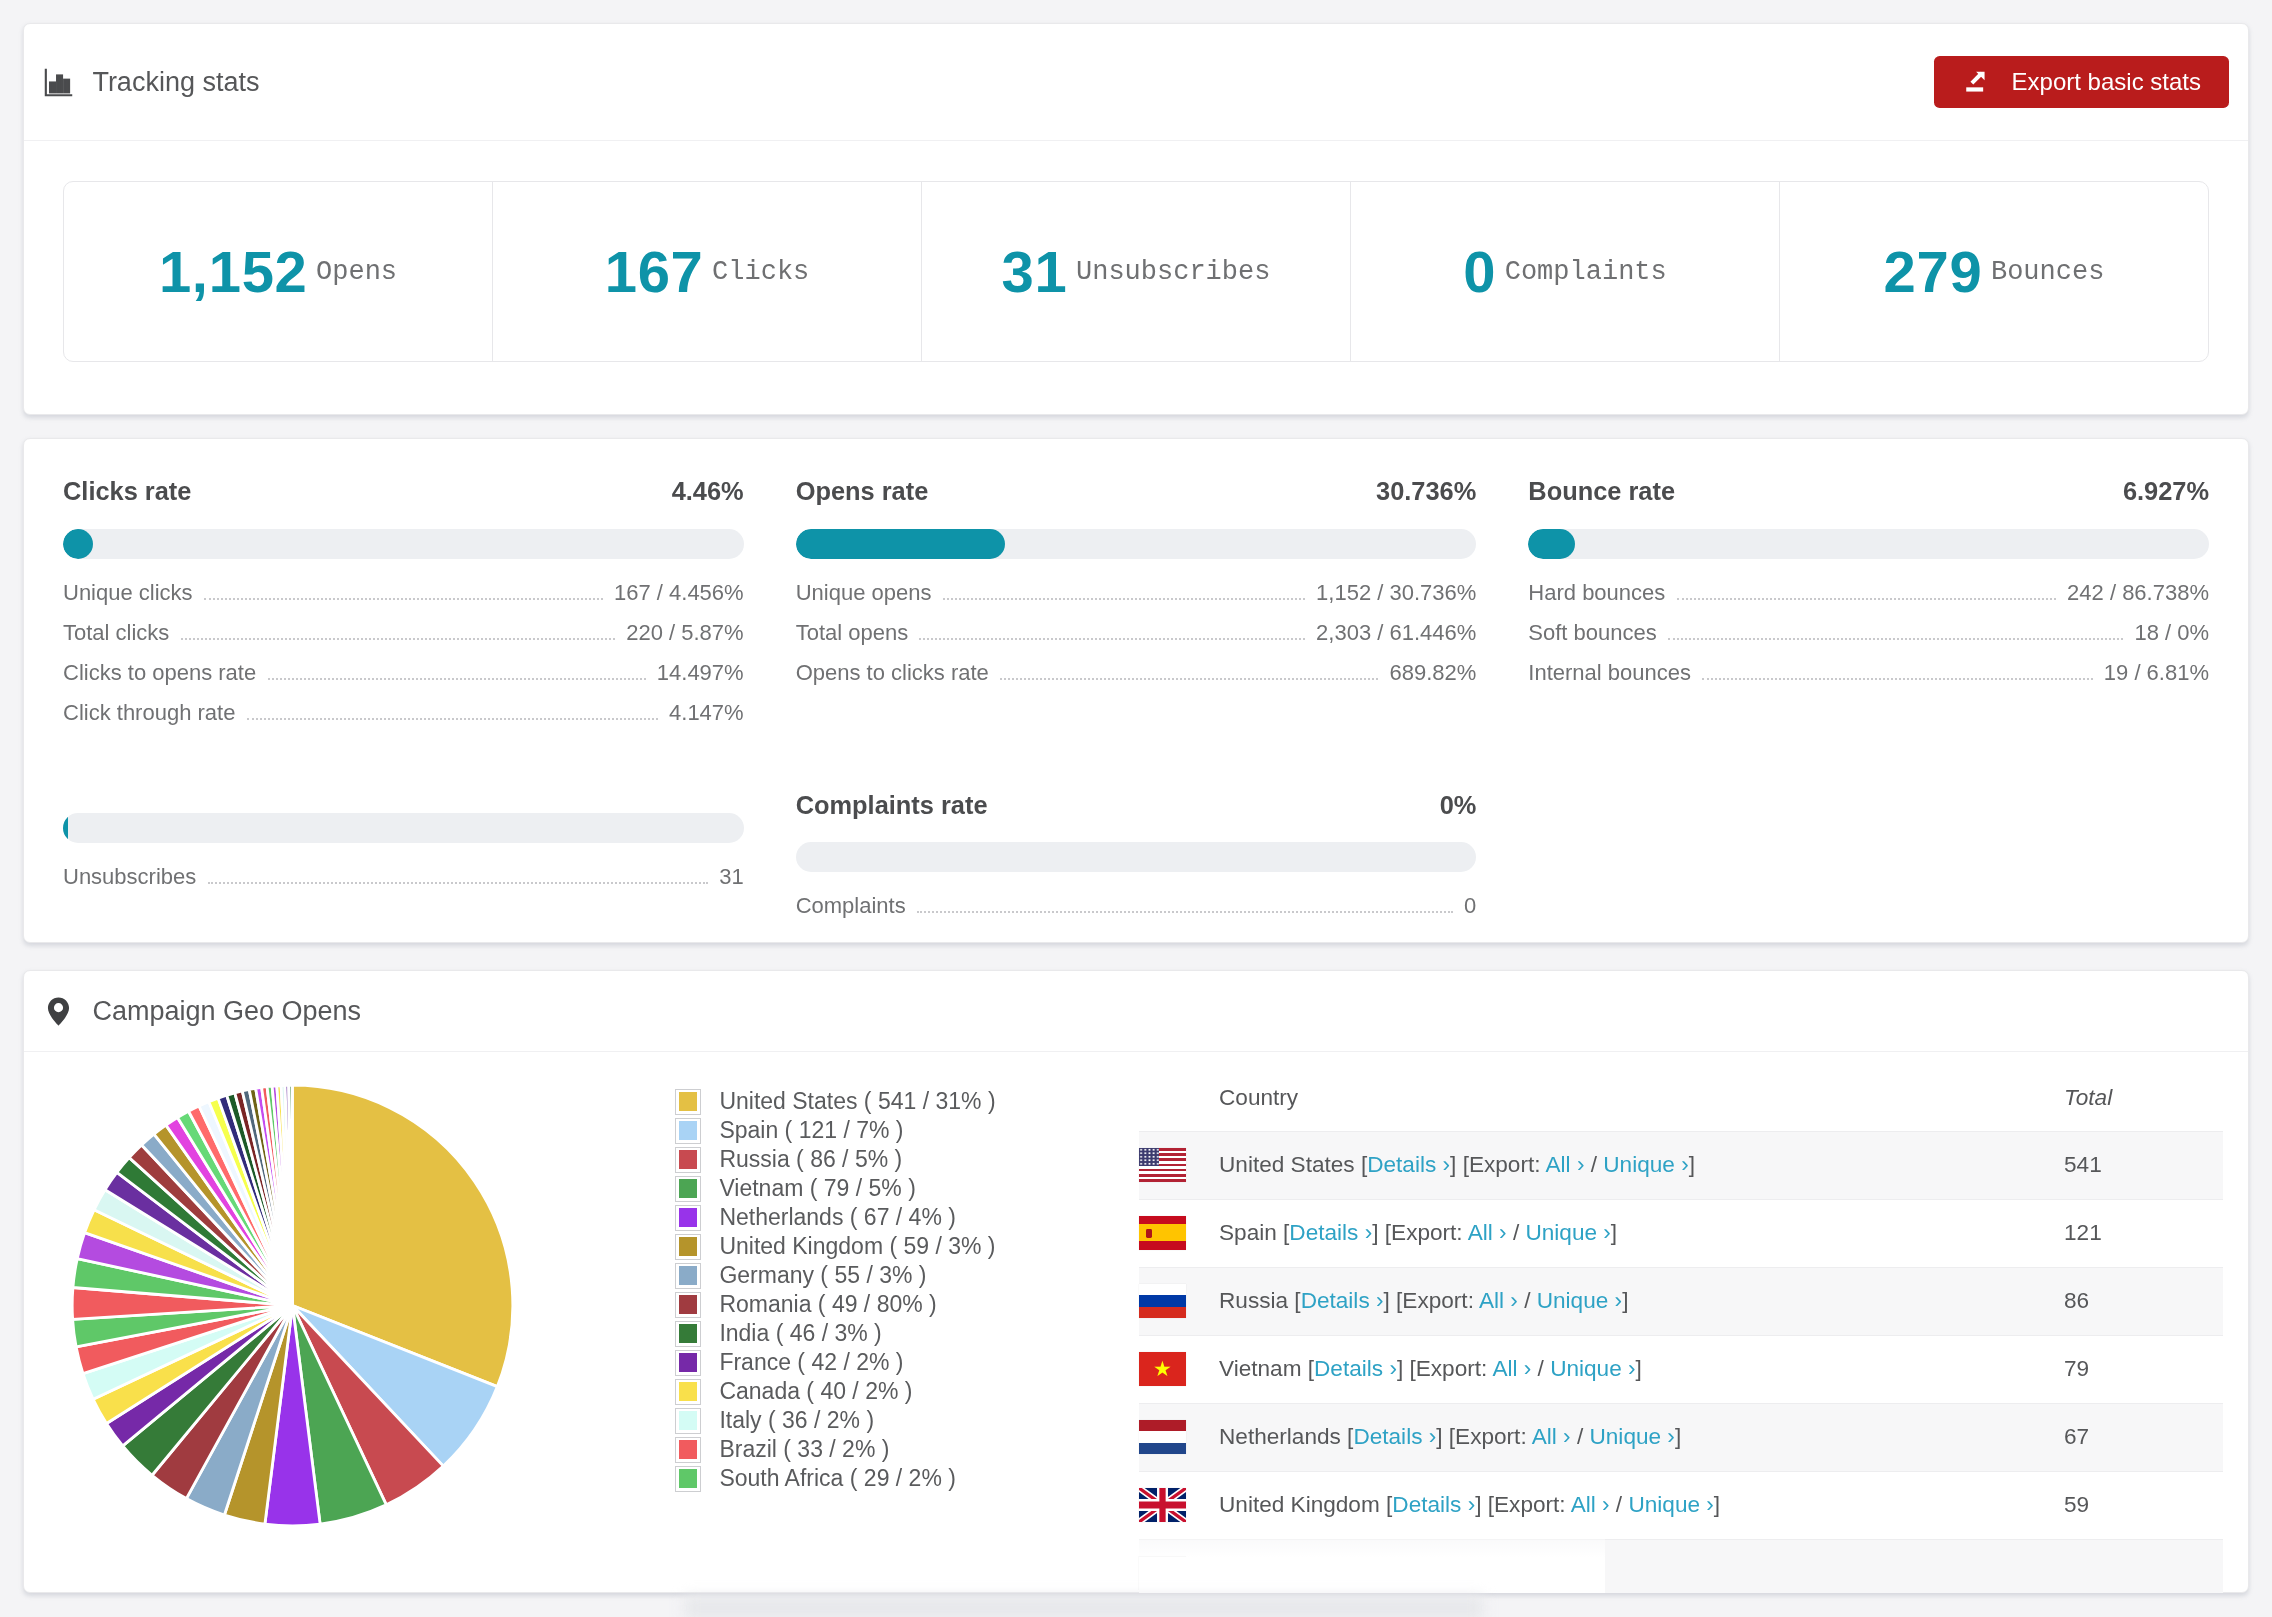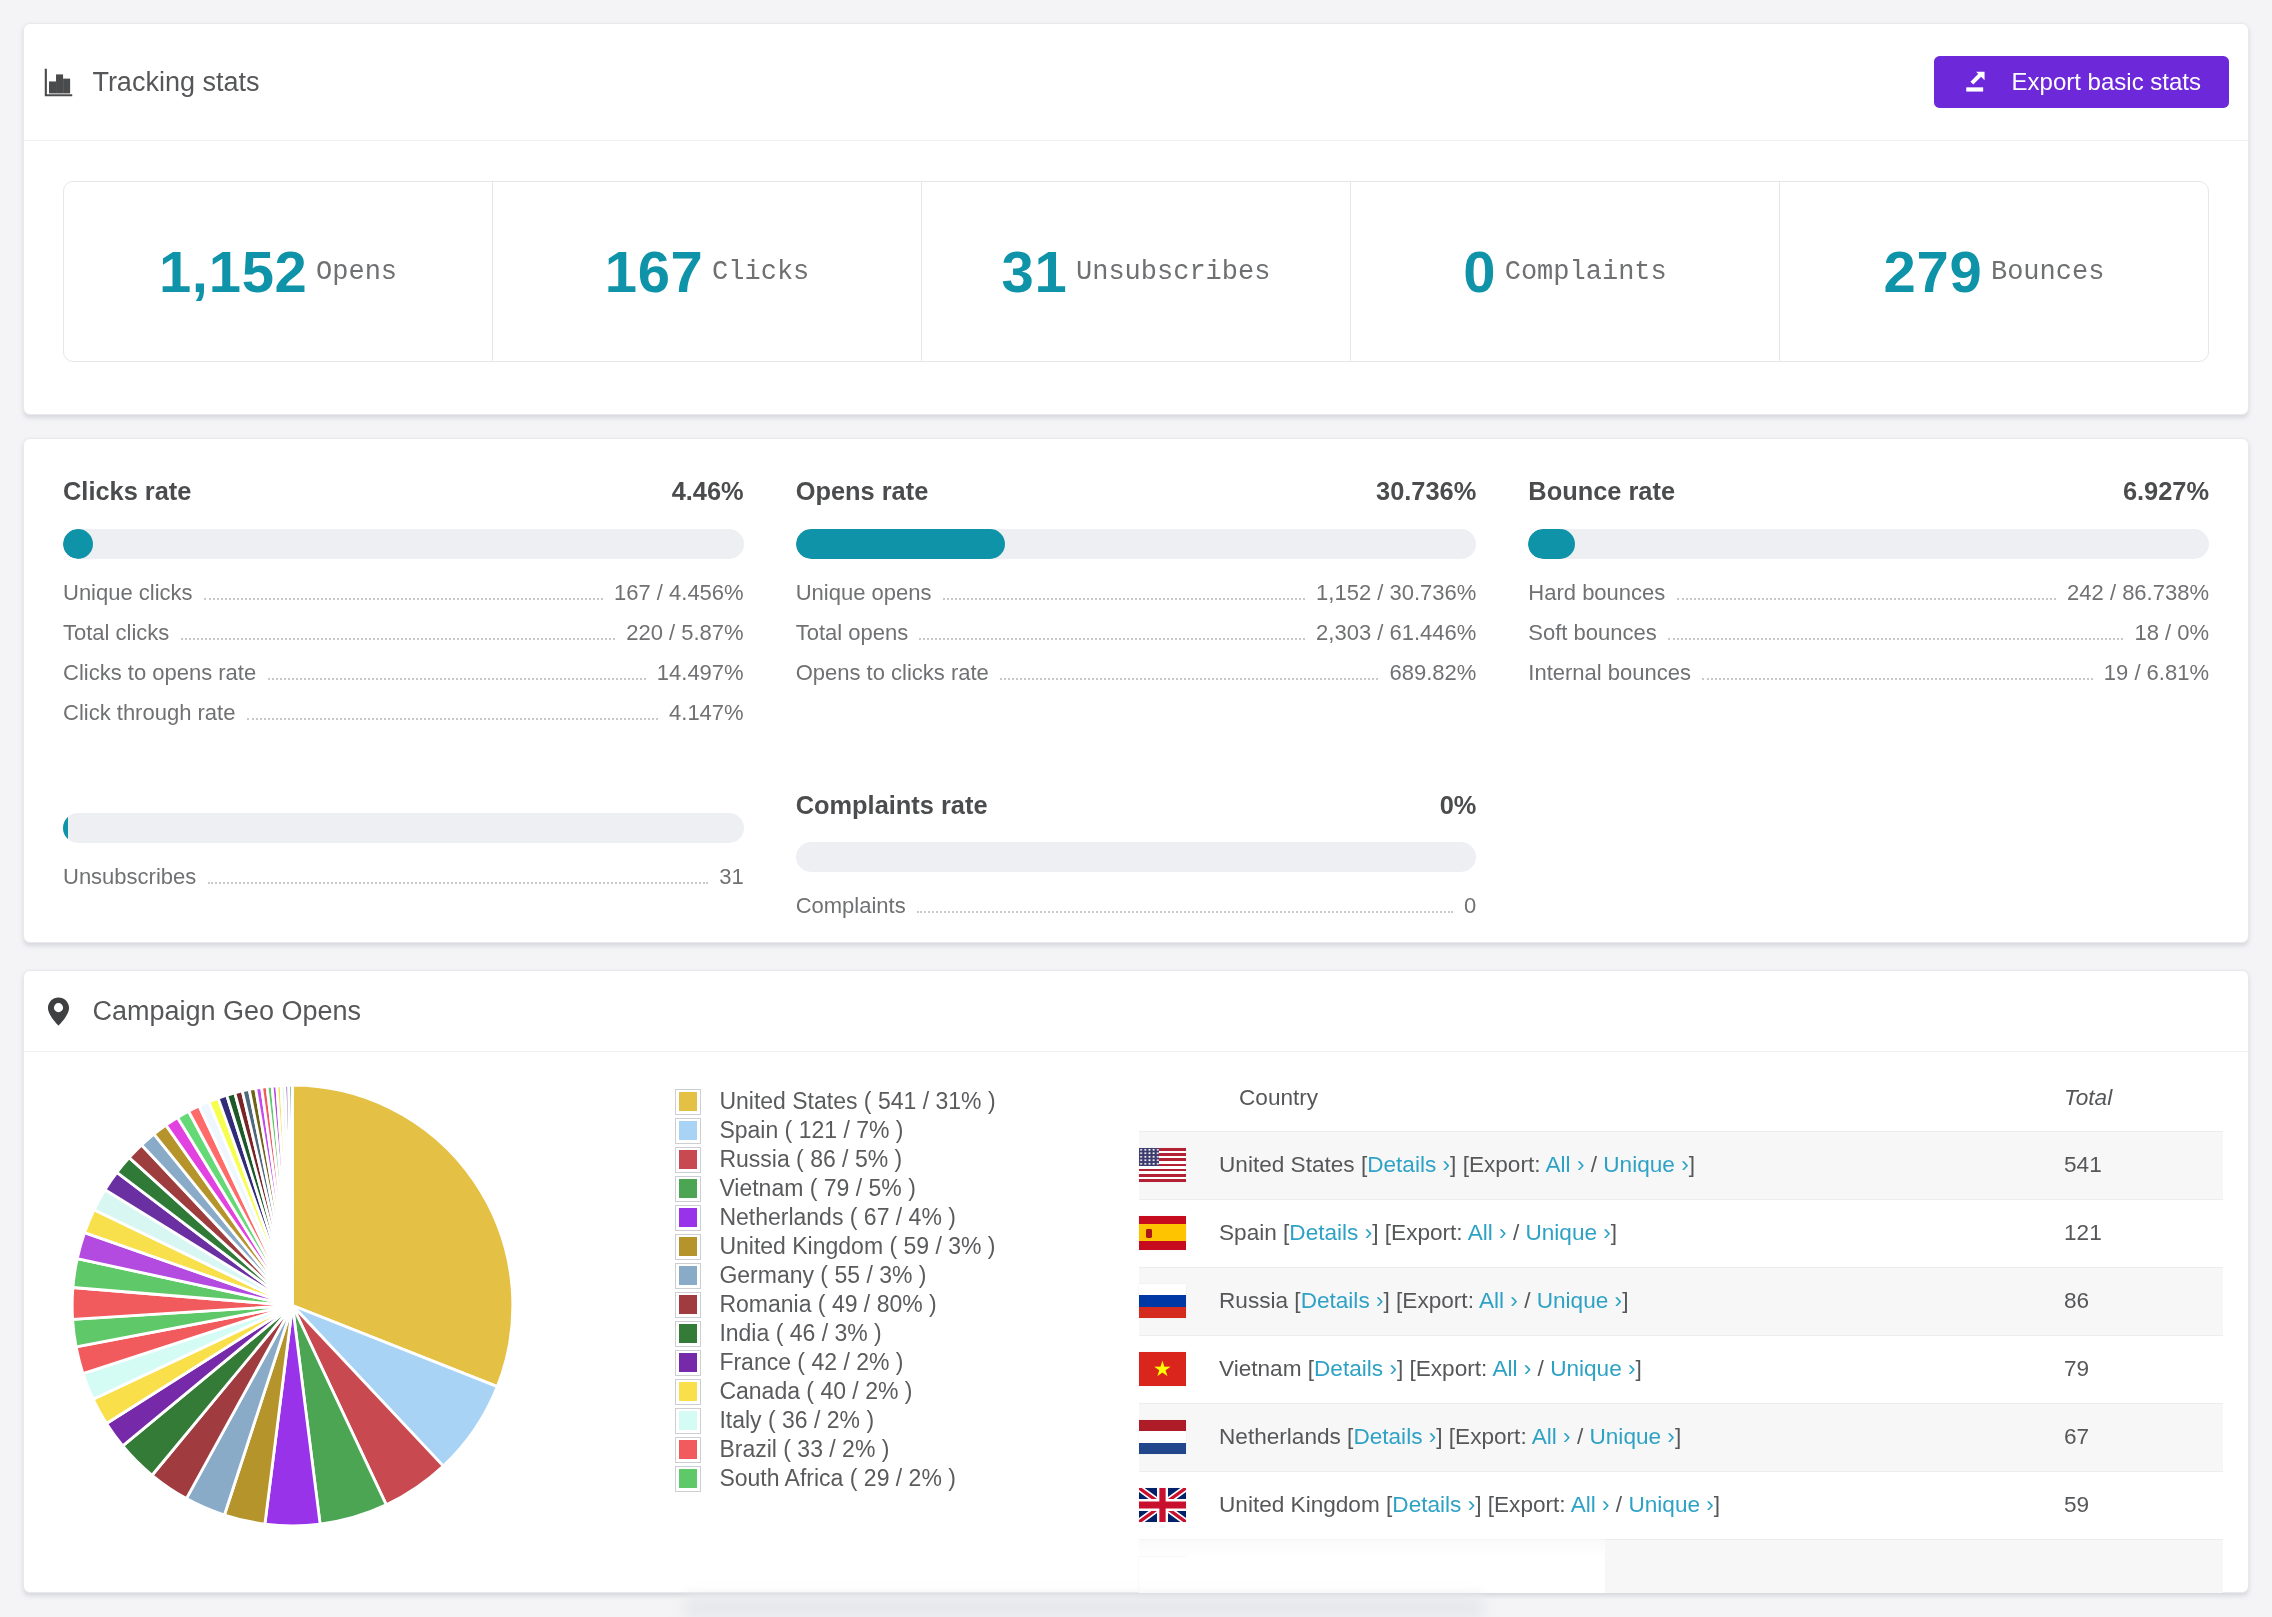--- a/index.html
+++ b/index.html
@@ -15,21 +15,21 @@
   }
   .card-header { display:flex; align-items:center; padding:0 19px; border-bottom:1.4px solid #f0f0f2; }
   .card-title { display:flex; align-items:center; gap:18.4px; font-size:27px; color:#565759; font-weight:400; }
   .hdr-icon { width:31px; height:31px; flex:0 0 auto; }
 
   
   #card-tracking { top:23px; height:392px; }
   #card-tracking .card-header { height:117px; }
   .export-btn {
     margin-left:auto; display:flex; align-items:center; gap:24px;
-    background:#6d28d9; color:#fff; border:none; border-radius:5.6px;
+    background:#b91c1c; color:#fff; border:none; border-radius:5.6px;
     height:52px; padding:0 28px; font-size:24px; font-family:inherit; cursor:pointer;
   }
   .stats-row {
     position:absolute; left:39px; right:39px; top:157px; height:181px;
     border:1.4px solid #e7e7ea; border-radius:10px; display:flex; background:#fff;
   }
   .stat-cell { flex:1; display:flex; flex-direction:row; justify-content:center; align-items:center; gap:8.5px; border-right:1.4px solid #e7e7ea; }
   .stat-cell:last-child { border-right:none; }
   .stat-value { font-size:58px; font-weight:700; color:#0e93a8; letter-spacing:0.7px; }
   .stat-label { font-size:27px; color:#6f7072;font-family:Liberation Mono, monospace; }
@@ -51,21 +51,21 @@
   .geo-content { display:flex; height:541px; overflow:hidden; padding:0 25px 0 39px; position:relative; }
   .pie-wrap { width:508px; padding-top:24px; flex:0 0 auto; }
   #pie-svg { width:459px; height:459px; display:block; }
 
   .legend { width:381px; margin-left:104px; padding-top:35px; flex:0 0 auto; }
   .legend-item { display:flex; align-items:center; gap:18.4px; height:29px; font-size:23px; color:#5a5b5d; cursor:pointer; }
   .swatch { width:26px; height:26px; flex:0 0 auto; border:0.7px solid #cdced1; padding:2.8px; background-clip:content-box !important; background-color:#fff; }
 
   .geo-table { flex:1; margin-left:83px; padding-top:12.7px; font-size:22.6px; color:#565759; }
   .t-head { display:flex; align-items:center; height:66px; padding-left:80px; }
-  .t-head .th-country { flex:1;margin-left:20px; }
+  .t-head .th-country { flex:1; }
   .t-head .th-total { width:159px;font-style:italic; }
   .t-row { display:flex; align-items:center; height:68px; border-top:0.7px solid #ededef; }
   .t-row:nth-of-type(odd) { background:#f7f7f8; }
   .flag-cell { width:80px; display:flex; align-items:center; }
   .name-cell { flex:1; white-space:nowrap; overflow:hidden; }
   .total-cell { width:159px; }
   a.link { color:#2ea2c5; text-decoration:none; cursor:pointer; }
 
   .table-fade { position:absolute; left:1115px; bottom:0; width:466px; height:65px;
     background:linear-gradient(to top,#ffffff 55%, rgba(255,255,255,0)); pointer-events:none; }

